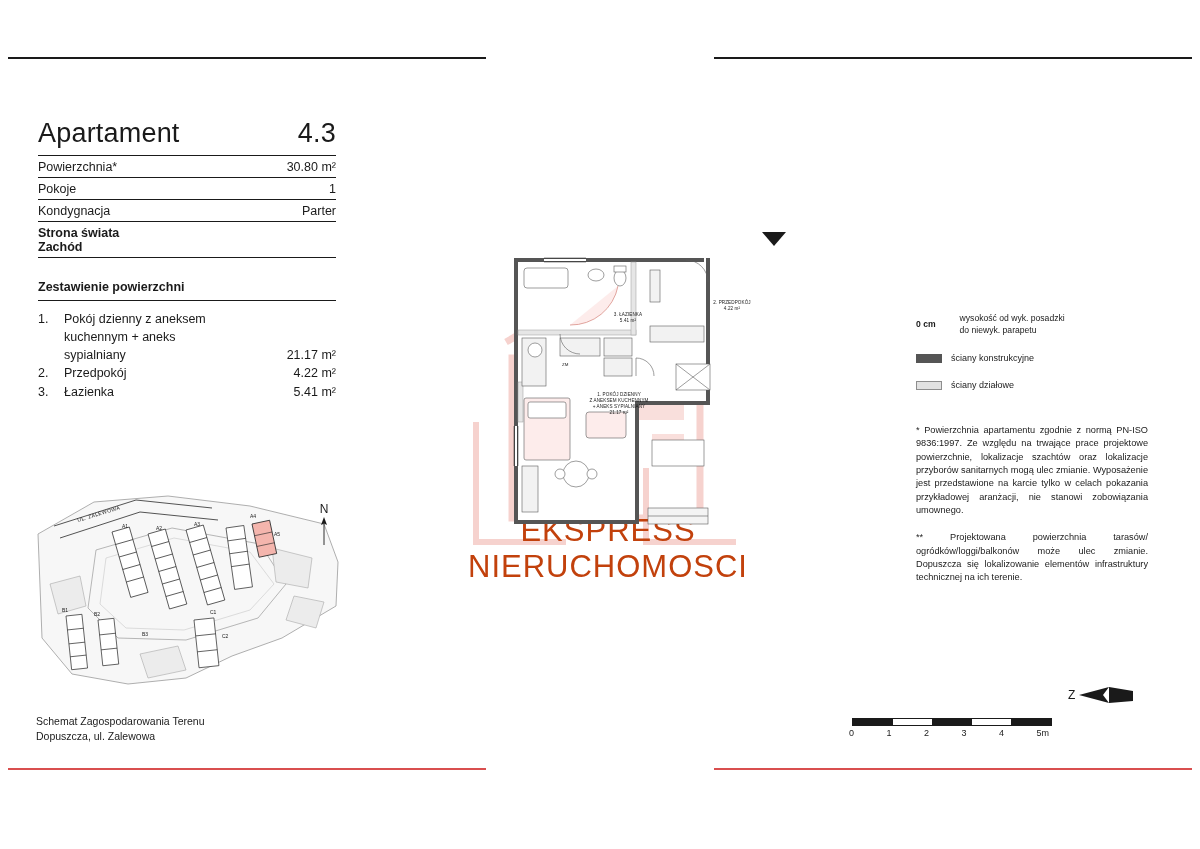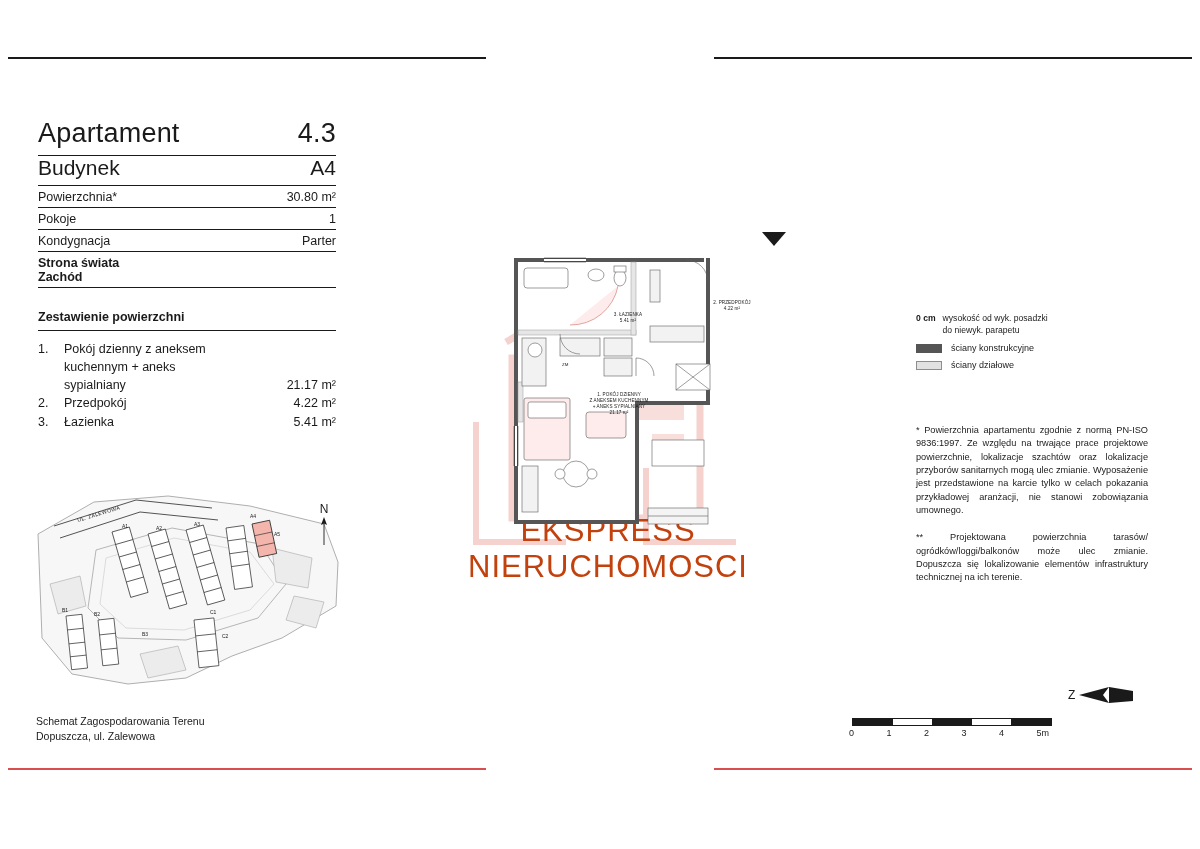--- a/index.html
+++ b/index.html
@@ -119,27 +119,27 @@
   }
   .room-label .area { display: block; }
 
   
   .legend {
     position: absolute;
     left: 916px; top: 313px;
     width: 230px;
   }
   .legend-height {
-    display: flex; align-items: flex-start; gap: 7px;
+    display: flex; align-items: center; gap: 24px;
     font-size: 8.6px; line-height: 1.35;
   }
   .legend-height .mark { font-weight: 700; white-space: nowrap; font-size: 8.6px; }
   .legend-row {
     display: flex; align-items: center; gap: 9px;
-    margin-top: 7px;
+    margin-top: 17px;
     font-size: 9px;
   }
   .swatch { width: 26px; height: 9px; flex: none; }
   .swatch.structural { background: #555; }
   .swatch.partition { background: #e2e2e2; border: 1px solid #8e8e8e; }
 
   .footnotes {
     position: absolute;
     left: 916px; top: 424px;
     width: 232px;
@@ -211,24 +211,20 @@
 <div class="rule red rule-bot-left"></div>
 <div class="rule red rule-bot-right"></div>
 
 <div class="info-block">
 
   <div class="title-row">
     <span>Apartament</span>
     <span class="val">4.3</span>
   </div>
 
-  <div class="sub-row">
-    <span>Budynek</span>
-    <span>A4</span>
-  </div>
 
   <div class="spec-row">
     <span>Powierzchnia*</span>
     <span>30.80 m²</span>
   </div>
   <div class="spec-row">
     <span>Pokoje</span>
     <span>1</span>
   </div>
   <div class="spec-row">

